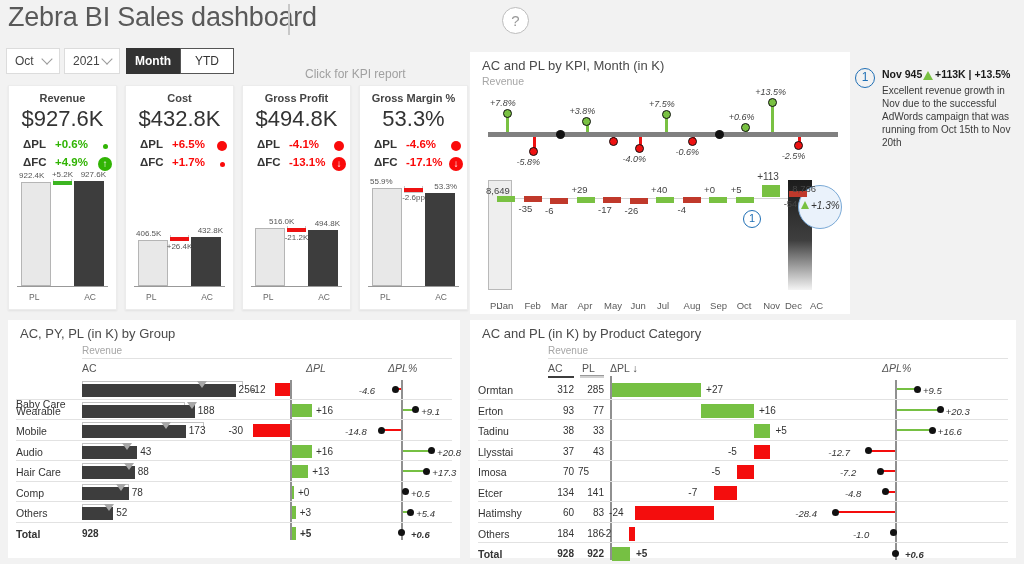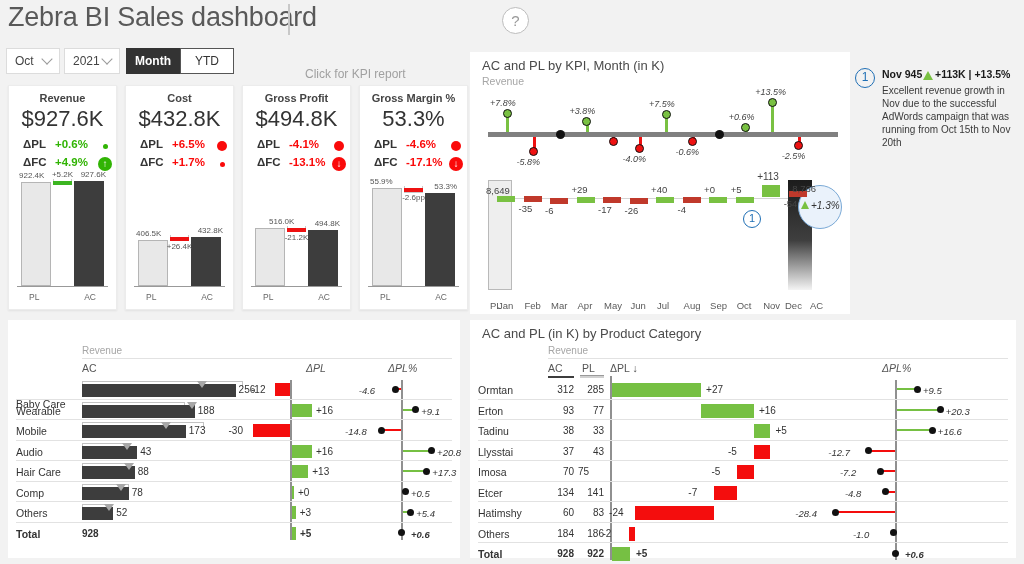--- a/index.html
+++ b/index.html
@@ -453,20 +453,21 @@
 
 <div id="annot">
   <div id="annot-num">1</div>
   <div id="annot-head">Nov 945</div>
   <div id="annot-tri"></div>
   <div id="annot-head2">+113K | +13.5%</div>
   <div id="annot-body">Excellent revenue growth in Nov due to the successful AdWords campaign that was running from Oct 15th to Nov 20th</div>
 </div>
 
 <div class="panel" id="chart-bl">
+  <div class="ch-title">AC, PY, PL (in K) by Group</div>
 <div class="tbl-head-rev" style="left: 74px; top: 25px;">Revenue</div>
     <div class="rowline" style="left: 74px; top: 38px; width: 370px;"></div>
     <div class="col-hdr" style="left: 74px; top: 42px;">AC</div>
     <div class="col-hdr it" style="left: 298px; top: 42px;">ΔPL</div>
     <div class="col-hdr it" style="left: 380px; top: 42px;">ΔPL%</div>
     <div class="axisline" style="left: 282px; top: 60px; height: 159.5px;"></div>
     <div class="axisline" style="left: 393px; top: 60px; height: 159.5px;"></div>
     <div class="rowlab" style="left: 8px; top: 64px; margin-top: 14px;">Baby Care</div>
     <div class="rowline" style="left: 8px; top: 78.5px; width: 436px;"></div>
     <div class="bar-ref" style="left: 74px; top: 61px; width: 160.8px; height: 6px;"></div>

